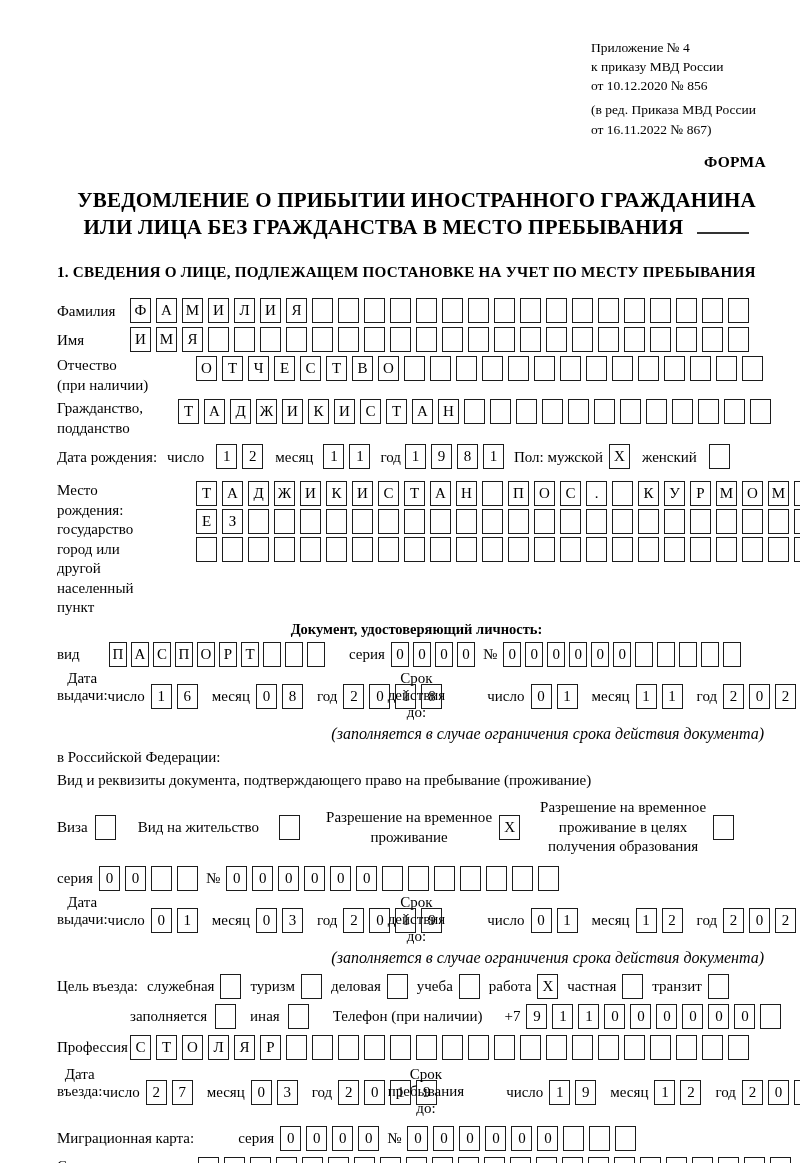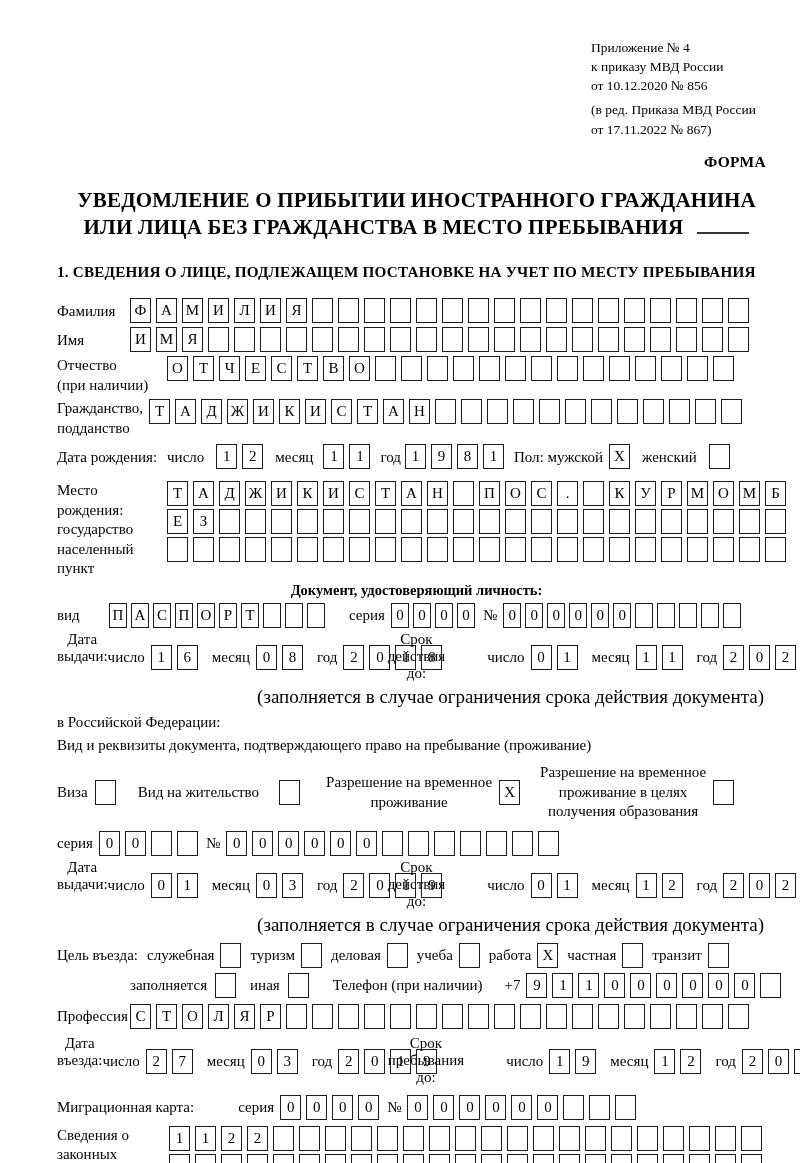--- a/index.html
+++ b/index.html
@@ -15,21 +15,21 @@
   
   .ref{margin-left:auto;width:185px;font-size:13.5px;line-height:1.42;}
   .ref .ref2{margin-top:5px;}
   .forma{font-weight:bold;text-align:right;padding-right:10px;margin-top:14px;font-size:15.5px;letter-spacing:.3px;}
   
   .title{text-align:center;font-weight:bold;font-size:21px;line-height:1.3;margin-top:16px;letter-spacing:.2px;}
   .blank-line{display:inline-block;width:52px;border-bottom:2px solid #333;margin-left:14px;vertical-align:baseline;height:14px;}
   .section-heading{font-weight:bold;font-size:15.2px;margin-top:22px;letter-spacing:.2px;}
   
   .frow{display:flex;align-items:center;margin-top:4px;}
-  .frow.top{align-items:flex-start;}
+  .frow.top{align-items:flex-start;gap:29px;}
   .lbl{flex:none;line-height:1.25;}
   .w73{width:73px;}
   .w92{width:92px;}
   .w110{width:110px;}
   .stack{display:flex;flex-direction:column;line-height:1.3;}
   .stack > span{display:block;}
   
   .cells{display:flex;gap:5px;flex:none;}
   .cell{
     flex:none;display:inline-flex;align-items:center;justify-content:center;
@@ -43,21 +43,21 @@
   .doc-heading{text-align:center;font-weight:bold;font-size:14.5px;margin-top:3px;}
   
   .datecols{display:flex;margin-top:3px;}
   .dcol{display:flex;flex-direction:row;}
   .dcol.left{width:46%;}
   .dcol.right{width:54%;}
   .dhead{text-align:center;font-size:15px;margin-bottom:2px;}
   .drow{display:flex;align-items:center;}
   .drow .dl{margin-right:6px;}
   .drow .grp{margin-right:14px;display:flex;align-items:center;}
-  .validity-note{font-size:19px;text-align:right;padding-right:12px;margin-top:2px;white-space:nowrap;}
+  .validity-note{font-size:16px;text-align:right;padding-right:12px;margin-top:2px;white-space:nowrap;font-style:italic;}
   
   .permit-row{display:flex;align-items:center;margin-top:6px;}
   .permit-row .cell{margin-left:7px;}
   .center{text-align:center;}
   
   .purpose-row{display:flex;align-items:center;margin-top:7px;flex-wrap:nowrap;}
   .purpose-row .opt{display:flex;align-items:center;margin-left:9px;}
   .purpose-row .opt .cell{margin-left:6px;}
   .phone-row{display:flex;align-items:center;margin-top:5px;padding-left:73px;}
   .ml14{margin-left:14px;}
@@ -69,21 +69,21 @@
 <body>
 
 <div class="page">
 
   <div class="ref">
     <div>Приложение № 4</div>
     <div>к приказу МВД России</div>
     <div>от 10.12.2020 № 856</div>
     <div class="ref2">
       <div>(в ред. Приказа МВД России</div>
-      <div>от 17.11.2022 № 867)</div>
+      <div>от 16.11.2022 № 867)</div>
     </div>
   </div>
 
   <div class="forma">ФОРМА</div>
 
   <div class="title">
     <div>УВЕДОМЛЕНИЕ О ПРИБЫТИИ ИНОСТРАННОГО ГРАЖДАНИНА</div>
     <div><span>ИЛИ ЛИЦА БЕЗ ГРАЖДАНСТВА В МЕСТО ПРЕБЫВАНИЯ</span><span class="blank-line"></span></div>
   </div>
 
@@ -234,20 +234,21 @@
     <span class="lbl" style="margin-left:10px;">Пол: мужской</span>
     <span class="cell" style="margin-left:6px;">X</span>
     <span class="lbl" style="margin-left:12px;">женский</span>
     <span class="cell" style="margin-left:12px;"></span>
   </div>
 
   <div class="frow top" style="margin-top:12px;">
     <span class="lbl w110 stack">
       <span>Место рождения:</span>
       <span>государство</span>
+      <span>город или другой</span>
       <span>населенный пункт</span>
     </span>
     <span class="cellstack">
       <span class="cells">
           <span class="cell">Т</span>
           <span class="cell">А</span>
           <span class="cell">Д</span>
           <span class="cell">Ж</span>
           <span class="cell">И</span>
           <span class="cell">К</span>

